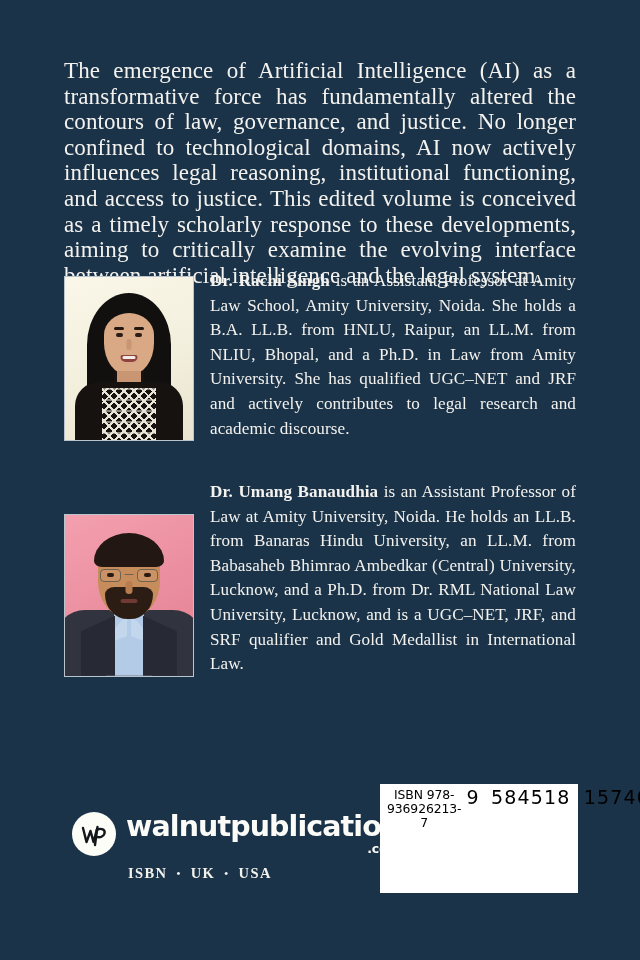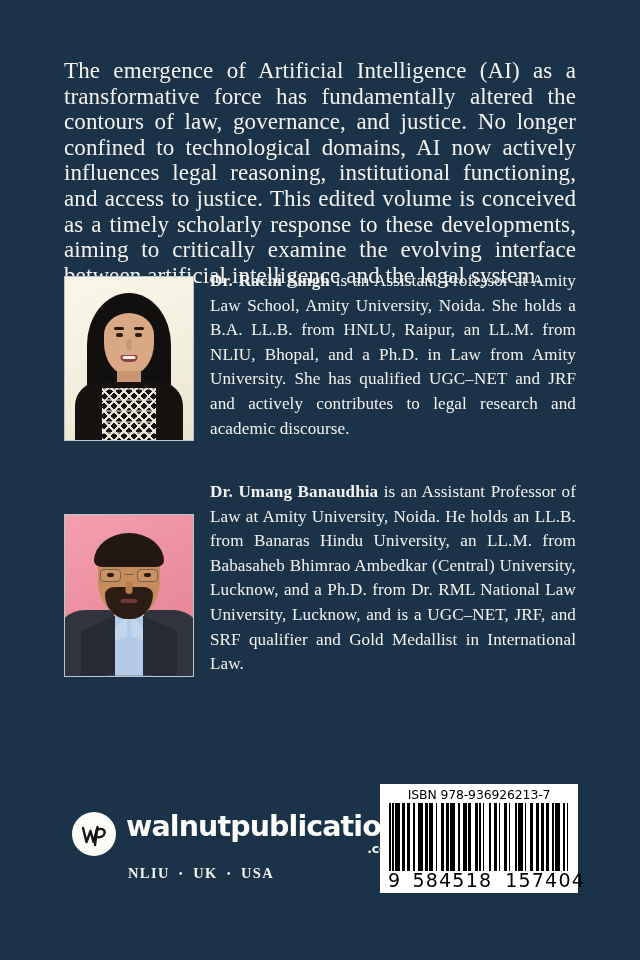--- a/index.html
+++ b/index.html
@@ -389,21 +389,20 @@
   .barcode-box {
     position: absolute;
     left: 380px;
     top: 784px;
     width: 198px;
     height: 109px;
     background: #ffffff;
     box-sizing: border-box;
     padding: 4px 7px 3px 7px;
     display: flex;
-    flex-direction: column;
   }
   .isbn-line {
     font-family: "DejaVu Sans", sans-serif;
     font-size: 12.4px;
     color: #000;
     text-align: center;
     letter-spacing: -0.1px;
     line-height: 14px;
   }
   .bars {
@@ -488,21 +487,21 @@
           <path d="M25.5 15 C25.5 15 23.8 27 23 33" fill="none" stroke="#13161b" stroke-width="2.4" stroke-linecap="round"></path>
           <path d="M24.8 18 C29.5 15.5 33.5 17.5 32.5 21.5 C31.6 25 27.5 26 24.2 24.6" fill="none" stroke="#13161b" stroke-width="2.4" stroke-linecap="round" stroke-linejoin="round"></path>
         </svg>
       </div>
       <div class="logo-word-wrap">
         <div class="logo-word">walnutpublication</div>
         <div class="logo-dotcom">.com</div>
       </div>
     </div>
     <div class="logo-countries">
-      <span>NLIU</span>
+      <span>ISBN</span>
       <span class="sep">•</span>
       <span>UK</span>
       <span class="sep">•</span>
       <span>USA</span>
     </div>
   </div>
 
   <div class="barcode-box">
     <div class="isbn-line">ISBN 978-936926213-7</div>
     <div class="bars" id="bars">

